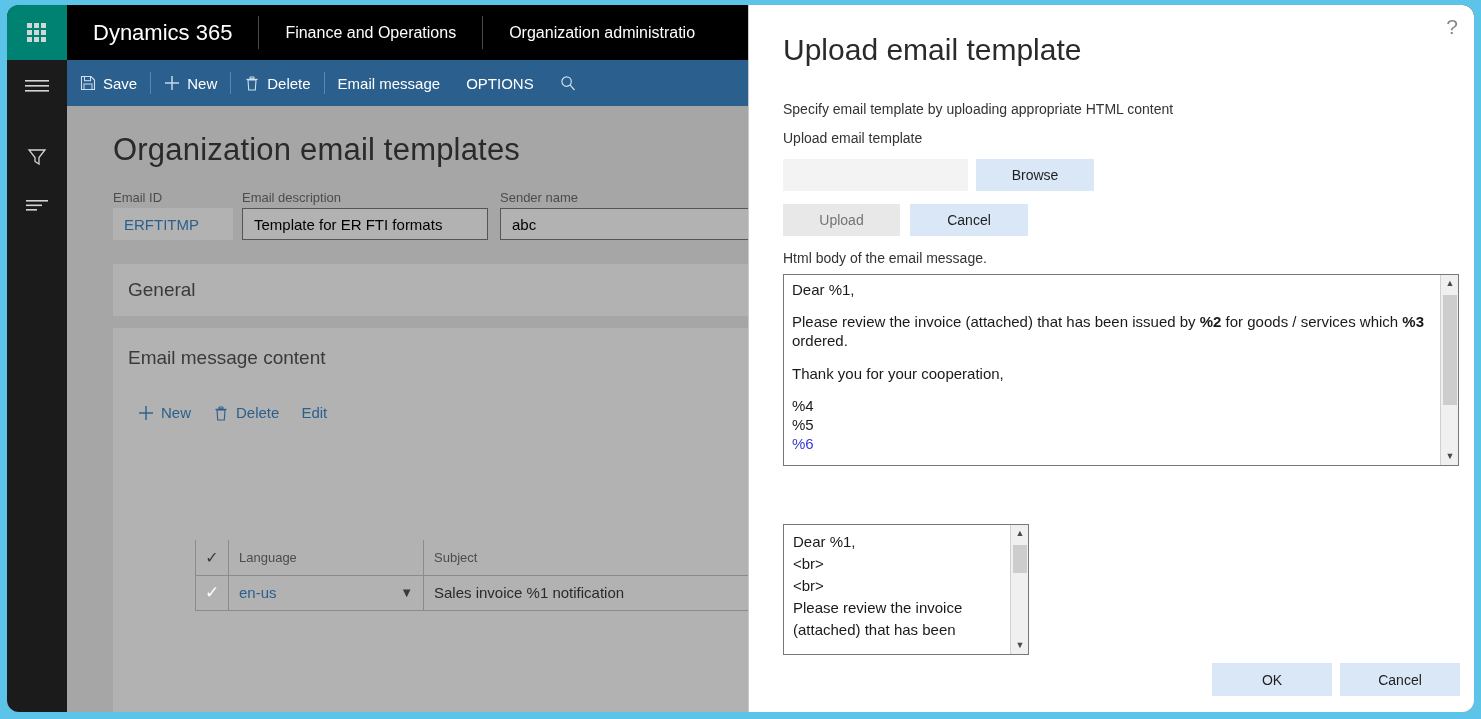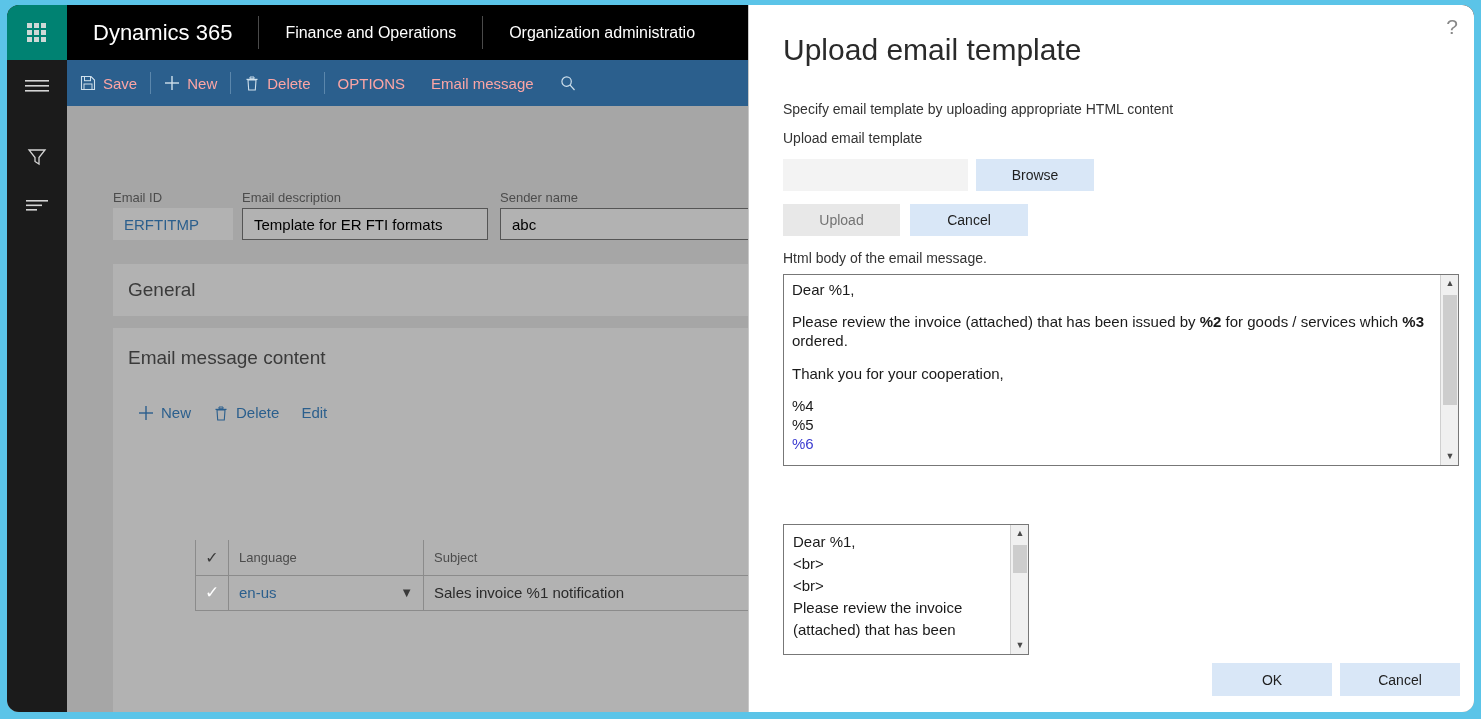--- a/index.html
+++ b/index.html
@@ -72,21 +72,21 @@
 
   
   #cmdbar {
     position: absolute; left: 60px; top: 55px;
     width: 1407px; height: 46px;
     background: #2b5f8d;
     display: flex; align-items: center;
   }
   .cmd-item {
     display: flex; align-items: center; gap: 7px;
-    color: #fca5a5; font-size: 15px;
+    color: #ffffff; font-size: 15px;
     padding: 12px 13px; height: 46px;
     white-space: nowrap;
   }
   .cmd-sep { width: 1px; height: 22px; background: #5b87ac; }
   .cmd-icon { display: inline-block; width: 16px; height: 16px; }
 
   
   #page {
     position: absolute; left: 60px; top: 101px;
     width: 1407px; height: 606px;
@@ -334,31 +334,32 @@
     <div class="cmd-sep"></div>
     <div class="cmd-item">
       <svg class="cmd-icon" viewBox="0 0 16 16">
         <rect x="2.5" y="3.8" width="11" height="1.2" fill="#cfe0ec"></rect>
         <path d="M4 5 H12 L11.3 15 H4.7 Z" fill="none" stroke="#cfe0ec" stroke-width="1.1"></path>
         <path d="M6 2 H10 V3.8 H6 Z" fill="none" stroke="#cfe0ec" stroke-width="1"></path>
       </svg>
       <span>Delete</span>
     </div>
     <div class="cmd-sep"></div>
+    <div class="cmd-item">Email message</div>
     <div class="cmd-item">OPTIONS</div>
-    <div class="cmd-item">Email message</div>
     <div class="cmd-item">
       <svg class="cmd-icon" viewBox="0 0 16 16">
         <circle cx="6.6" cy="6.6" r="4.7" fill="none" stroke="#cfe0ec" stroke-width="1.2"></circle>
         <line x1="9.9" y1="9.9" x2="14.5" y2="15" stroke="#cfe0ec" stroke-width="1.2"></line>
       </svg>
     </div>
   </div>
 
   <div id="page">
+    <div id="page-title">Organization email templates</div>
 
     <div class="hdr-field" style="left:46px; top:84px; width:120px;">
       <div class="hdr-label">Email ID</div>
       <div class="hdr-box link">ERFTITMP</div>
     </div>
     <div class="hdr-field" style="left:175px; top:84px; width:246px;">
       <div class="hdr-label">Email description</div>
       <div class="hdr-box bordered">Template for ER FTI formats</div>
     </div>
     <div class="hdr-field" style="left:433px; top:84px; width:320px;">

